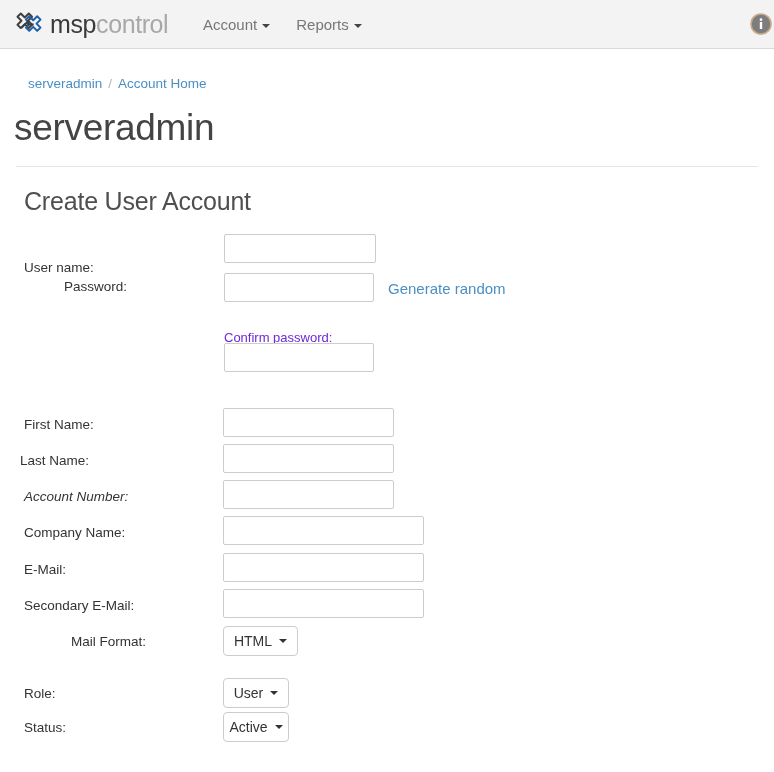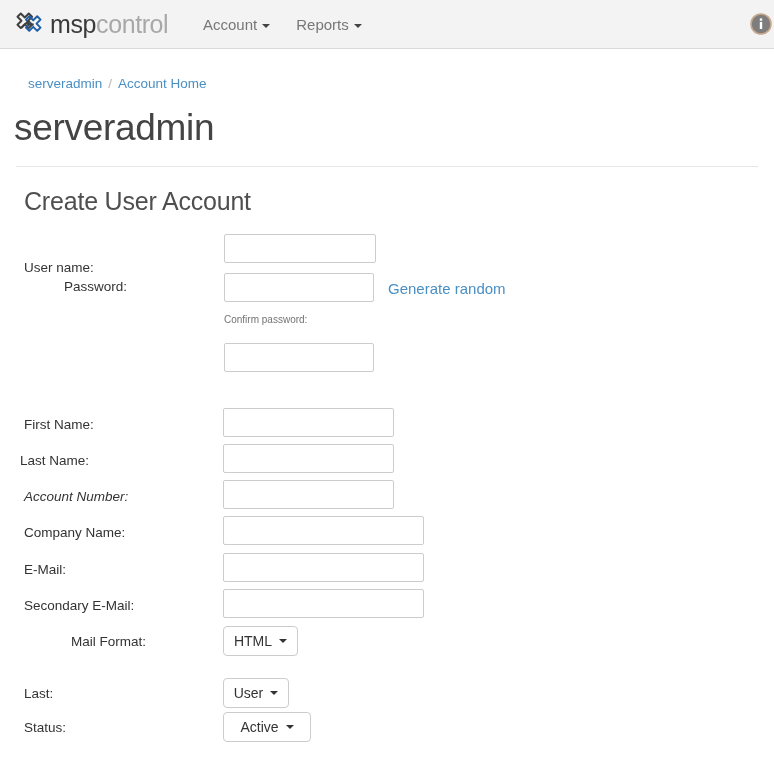--- a/index.html
+++ b/index.html
@@ -133,23 +133,24 @@
     width: 774px;
   }
   .field-label {
     position: absolute;
     font-size: 13.5px;
     color: #333333;
     white-space: nowrap;
   }
   .sub-label {
     position: absolute;
-    font-size: 10px;
-    color: #737373;
-    white-space: nowrap;
+    font-size: 13px;
+    color: #6d28d9;
+    white-space: nowrap;
+    margin-top: 16px;
   }
   .text-input {
     position: absolute;
     height: 29px;
     box-sizing: border-box;
     border: 1px solid #cccccc;
     border-radius: 2px;
     background: #ffffff;
     font-family: "Liberation Sans", sans-serif;
     font-size: 13.5px;
@@ -256,25 +257,25 @@
 
   <div class="field-label" style="left:24px; top:598px;">Secondary E-Mail:</div>
   <input class="text-input" type="text" style="left: 223px; top: 589px; width: 201px;" value="" placeholder="">
 
   <div class="field-label" style="left:24px; top:634px;margin-left:47px;">Mail Format:</div>
   <div class="dropdown-btn" style="left:223px; top:626px; width:75px;">
       <span>HTML</span>
       <span class="caret"></span>
     </div>
 
-  <div class="field-label" style="left:24px; top:686px;">Last:</div>
+  <div class="field-label" style="left:24px; top:686px;">Role:</div>
   <div class="dropdown-btn" style="left:223px; top:678px; width:66px;">
       <span>User</span>
       <span class="caret"></span>
     </div>
 
   <div class="field-label" style="left:24px; top:720px;">Status:</div>
-  <div class="dropdown-btn" style="left:223px; top:712px; width:88px;">
+  <div class="dropdown-btn" style="left:223px; top:712px; width:66px;">
       <span>Active</span>
       <span class="caret"></span>
     </div>
 
 </div>
 
 </body></html>

